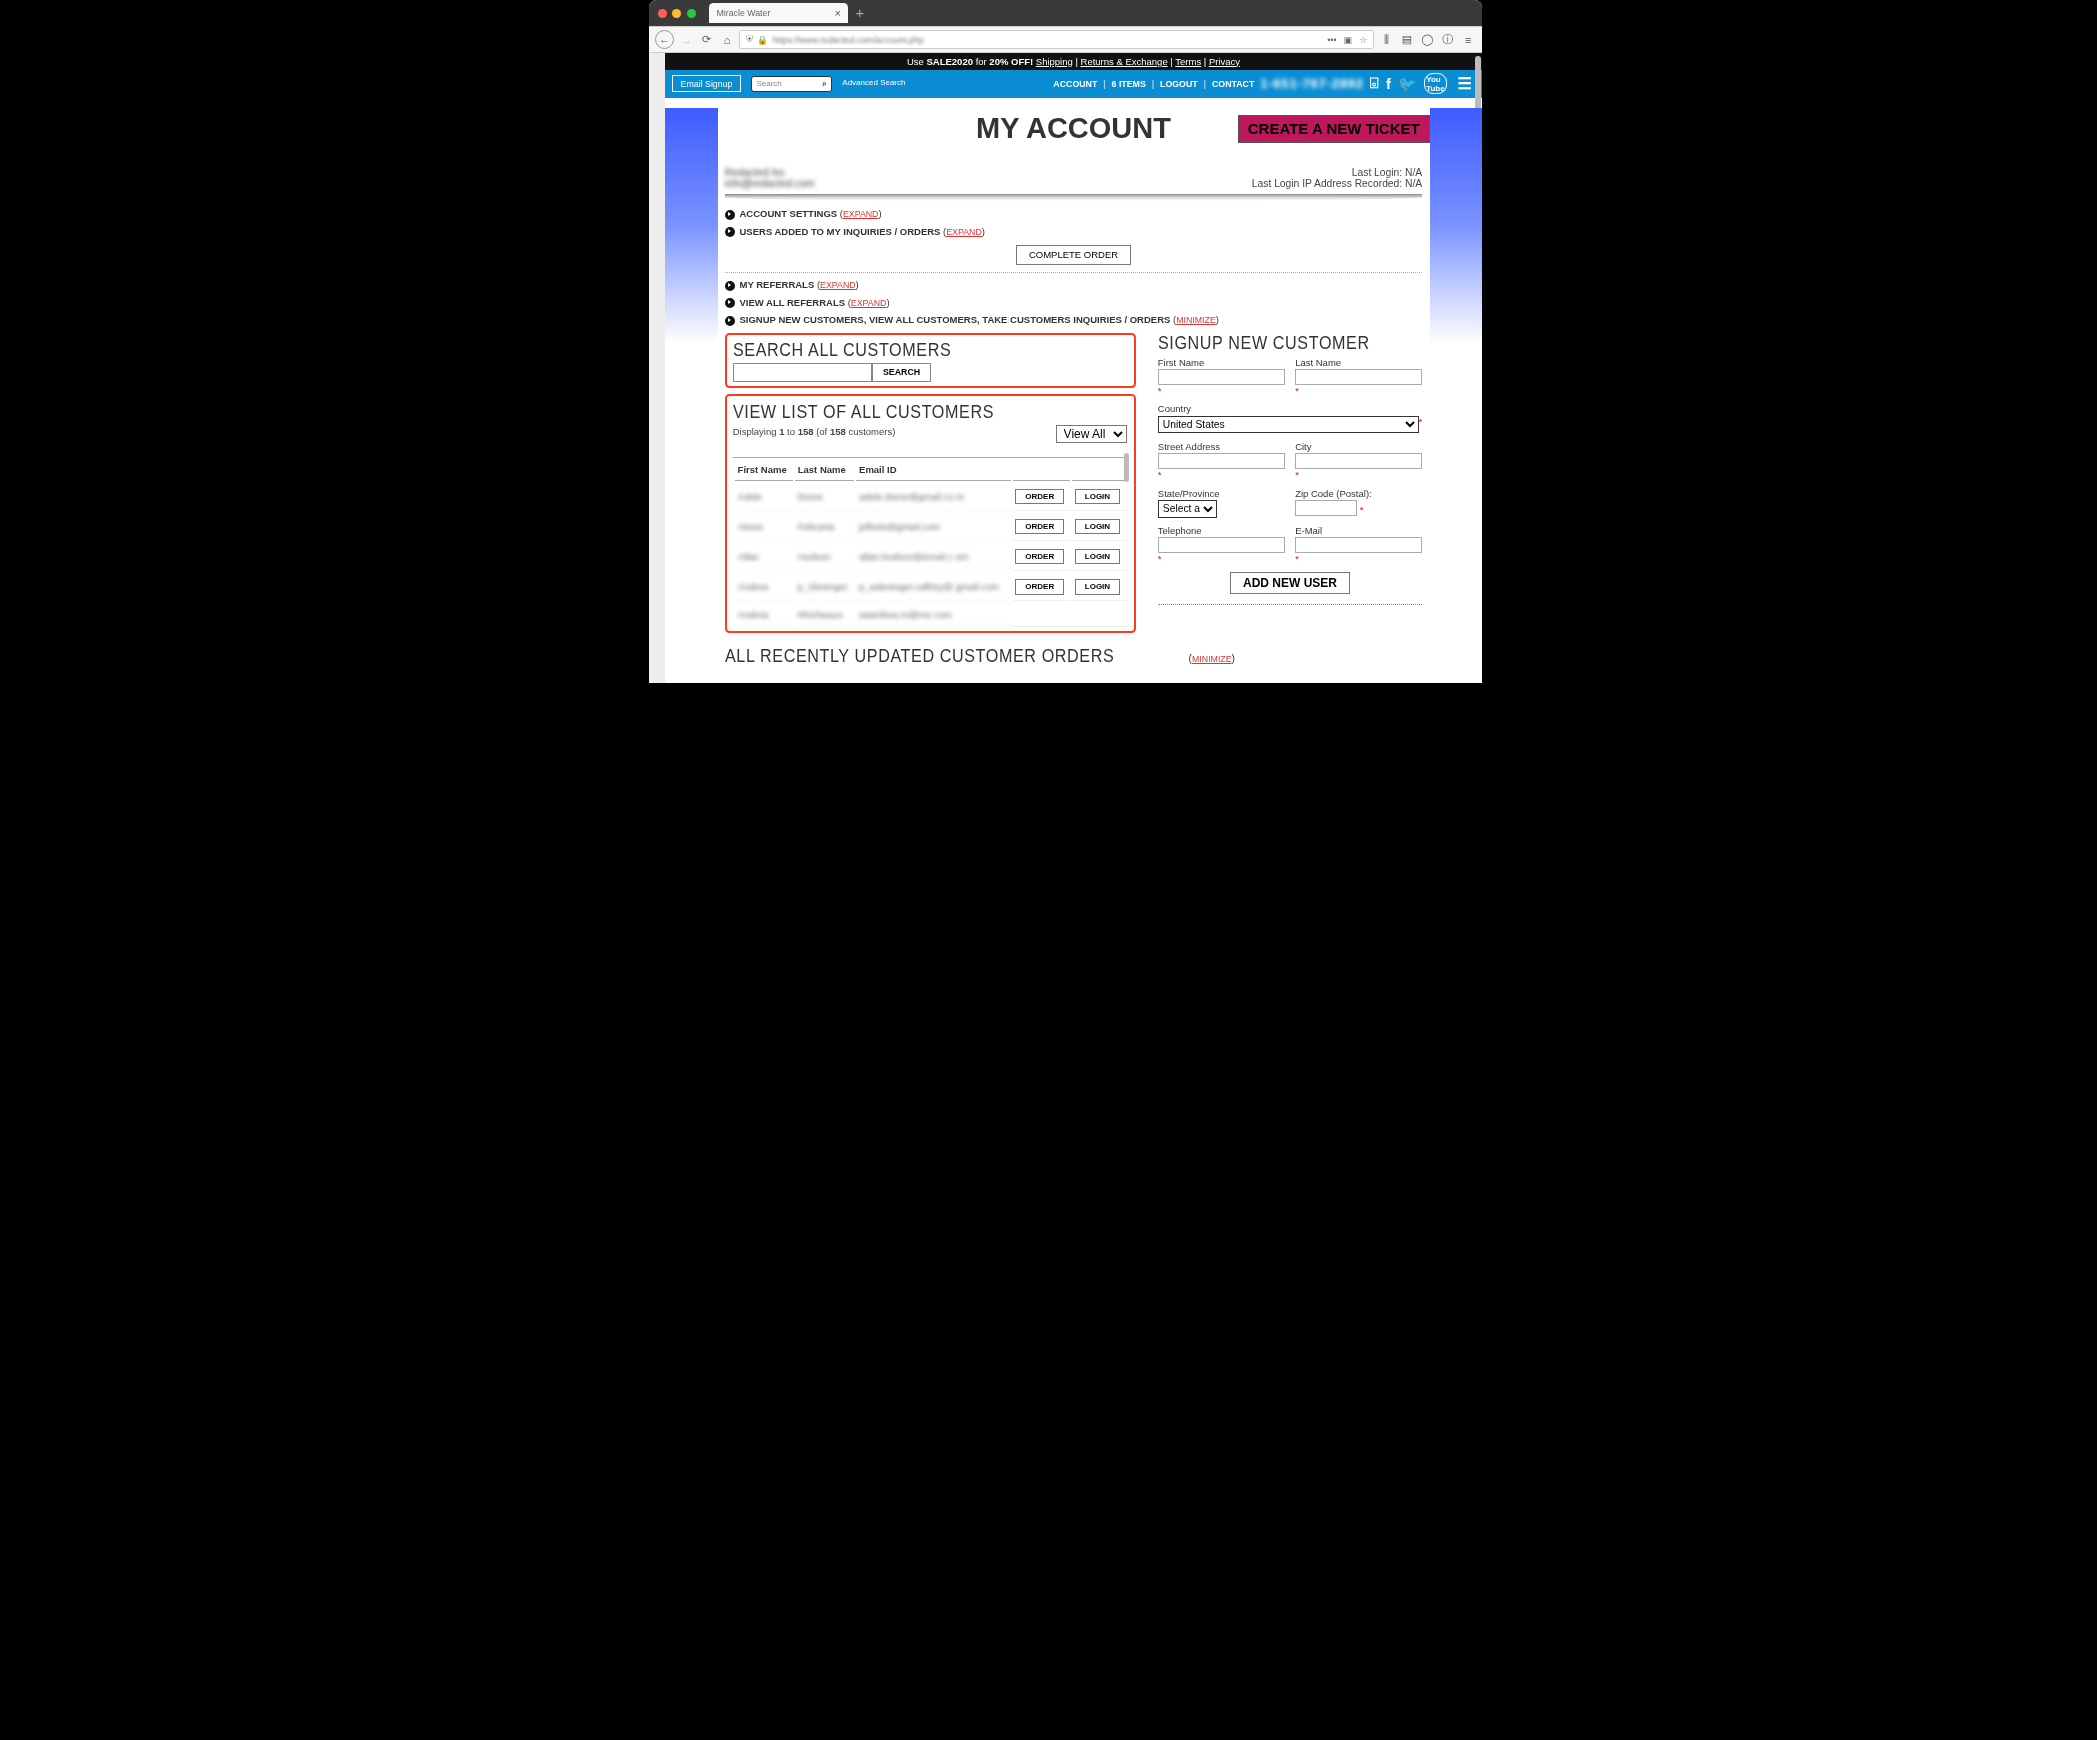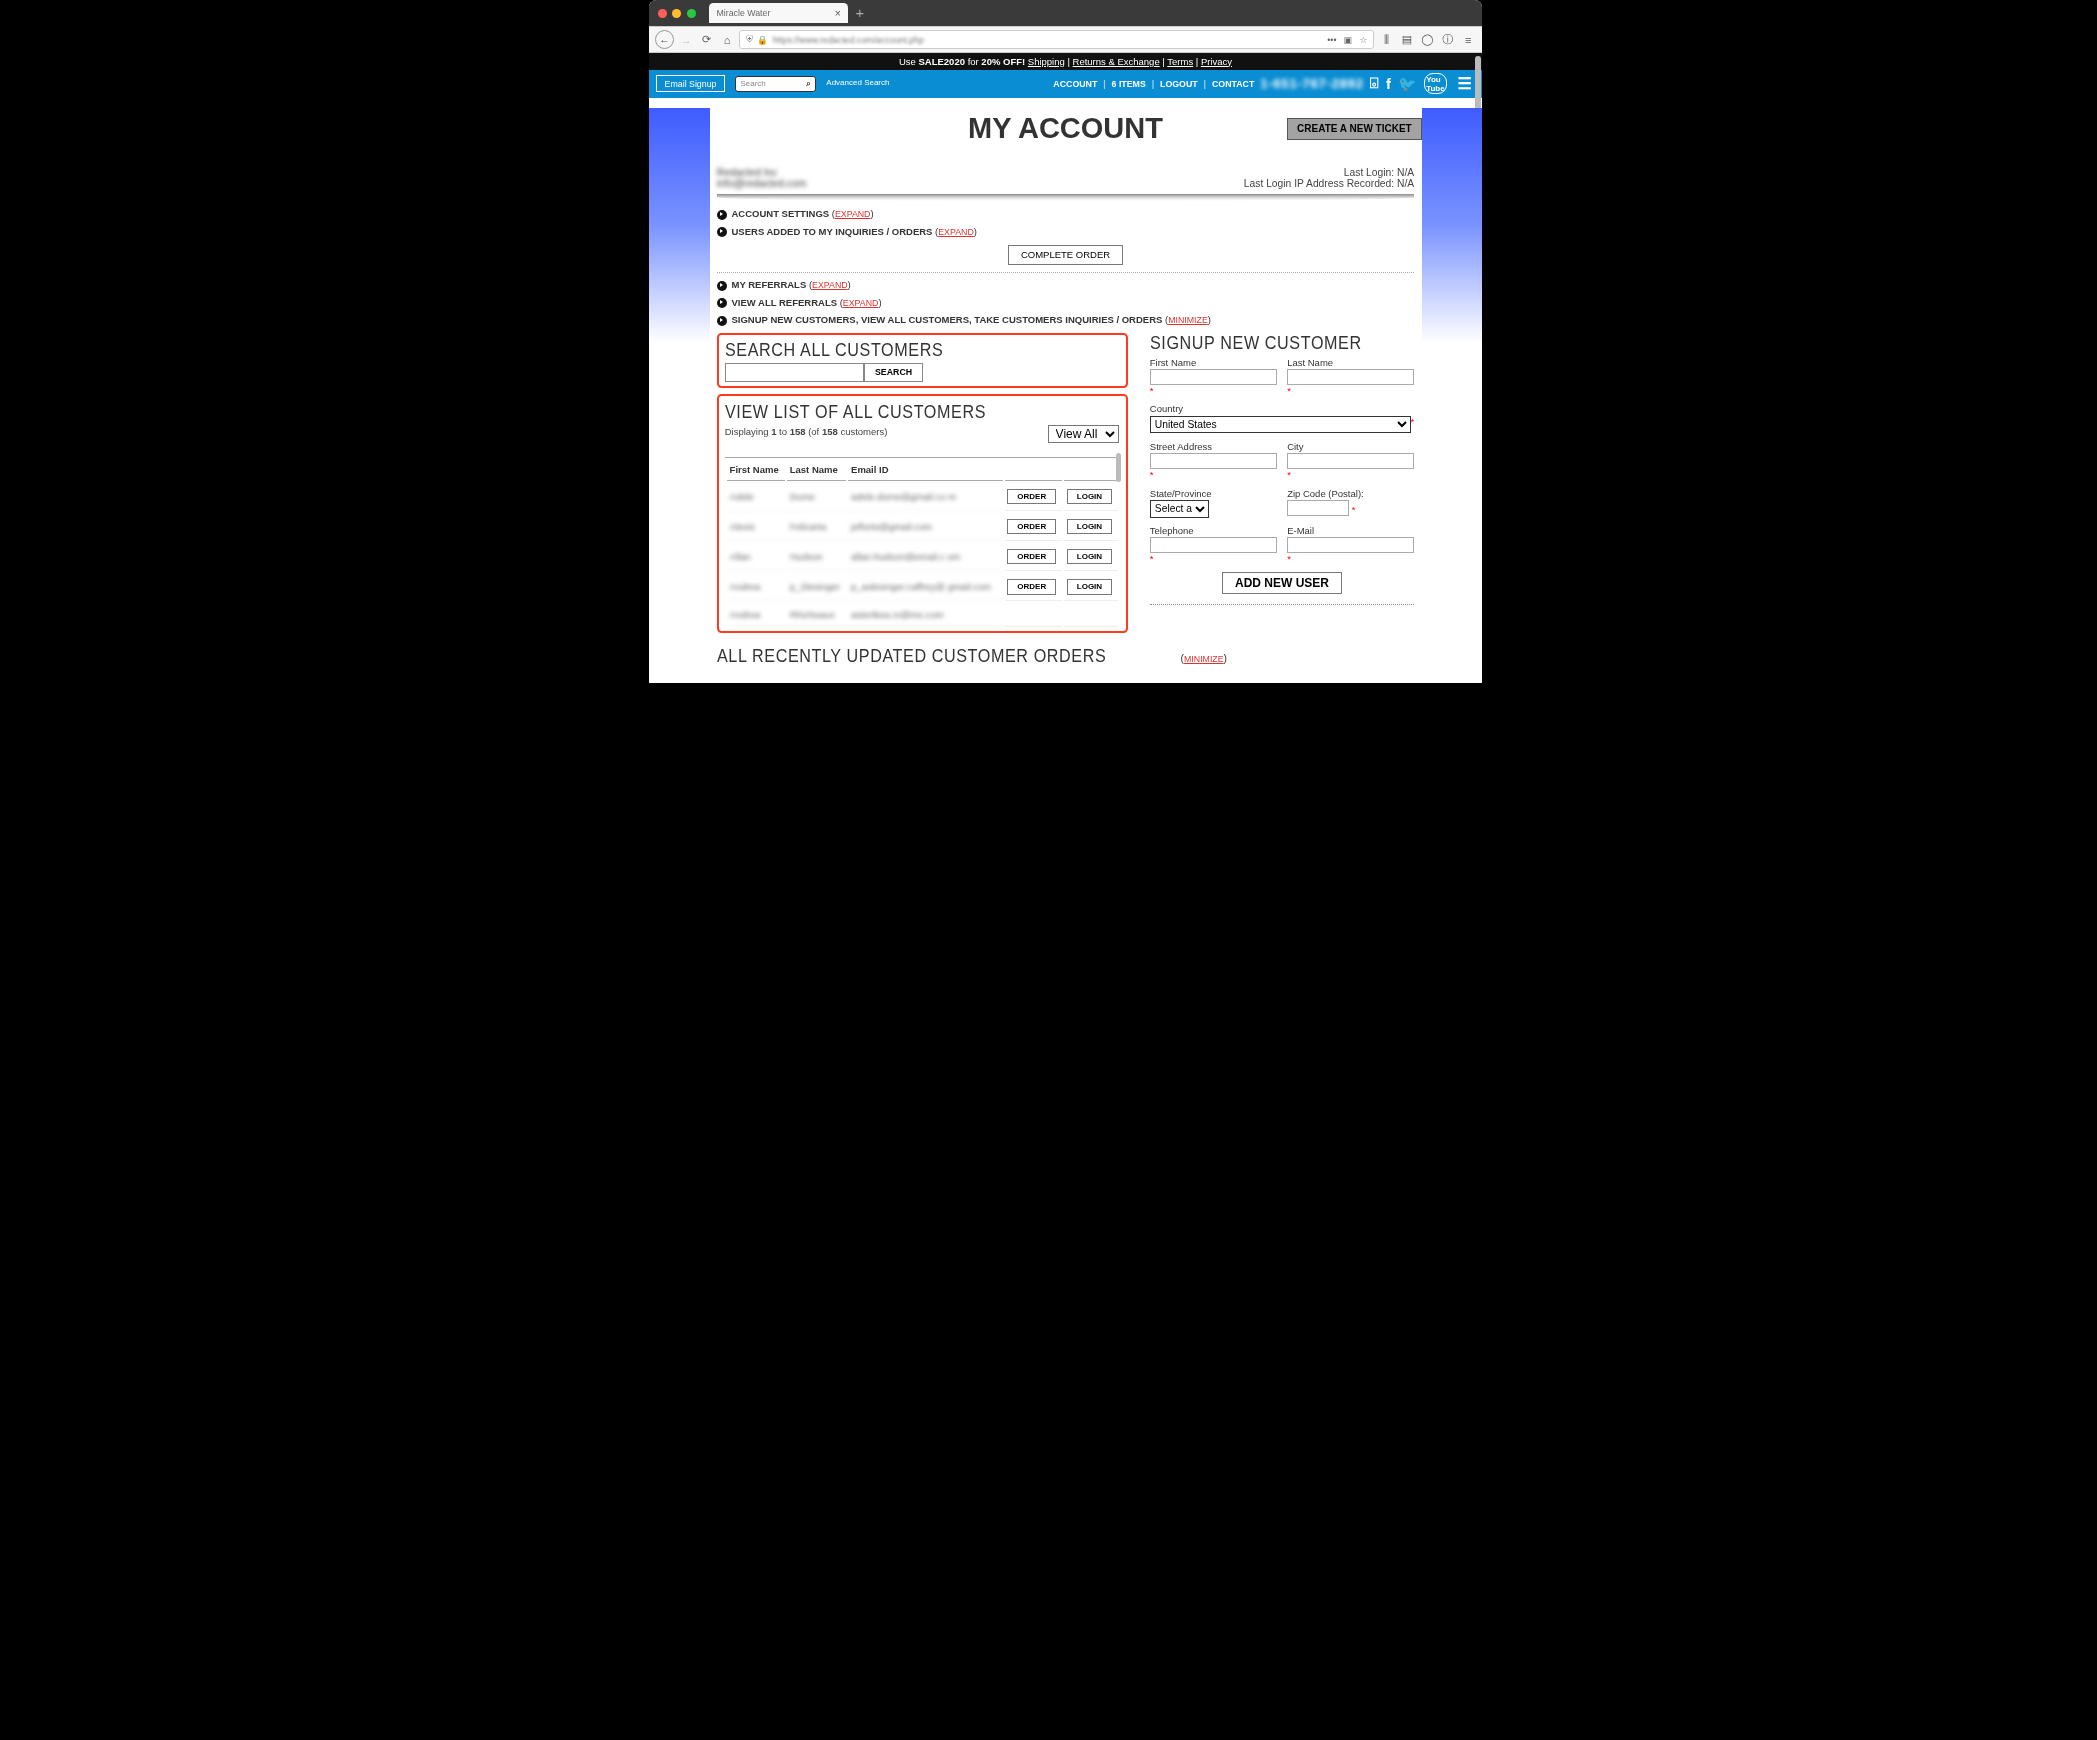--- a/index.html
+++ b/index.html
@@ -12,39 +12,39 @@
 .dot.r{background:#ff5f57;} .dot.y{background:#febc2e;} .dot.g{background:#28c840;}
 .tab{background:#f8f8f8;height:20.5px;width:139px;border-radius:4.4px 4.4px 0 0;display:flex;align-items:center;padding:0 7.3px;gap:5.9px;font-size:8.8px;color:#666;filter:blur(0.4px);}
 .tab .x{margin-left:auto;color:#555;font-size:10.3px;}
 .newtab{color:#aaa;font-size:14.7px;margin-left:7.3px;}
 .urlbar{height:26.4px;background:#f6f6f6;border-top:0.7px solid #ccc;border-bottom:0.7px solid #ccc;display:flex;align-items:center;padding:0 5.9px;gap:4.4px;}
 .urlbar .round{width:19px;height:19px;border:0.7px solid #999;border-radius:50%;display:flex;align-items:center;justify-content:center;color:#555;font-size:10.3px;}
 .urlbar .plain{width:16px;height:16px;display:flex;align-items:center;justify-content:center;color:#555;font-size:11px;}
 .addr{flex:1;height:19px;border:0.7px solid #ccc;border-radius:2.9px;background:#fff;display:flex;align-items:center;padding:0 5.9px;gap:4.4px;color:#777;font-size:8.8px;}
 .addr .blur{filter:blur(1.5px);}
 .addr .right{margin-left:auto;display:flex;gap:7.3px;color:#666;}
-.viewport{position:relative;height:630px;overflow:hidden;background:#fff;}
+.viewport{position:relative;height:630px;overflow:hidden;background:#fff;margin-left:16px;}
 .scrollbar{position:absolute;right:1.5px;top:2.9px;width:5.9px;height:213px;background:#bbb;border-radius:2.9px;}
 .promo{background:#111;color:#fff;text-align:center;font-size:9.5px;padding:2.9px 0;}
 .promo a{color:#fff;text-decoration:underline;}
 .bluebar{background:#0a8dd3;height:28px;display:flex;align-items:center;padding:0 7.3px;gap:10.3px;color:#fff;font-size:8.8px;}
 .emailbtn{border:0.7px solid #fff;padding:2.2px 7.3px;}
 .sbox{background:#fff;border:0.7px solid #333;border-radius:2.9px;height:16px;width:81px;display:flex;align-items:center;padding:0 4.4px;color:#888;font-size:8px;}
 .sbox .sicon{margin-left:auto;color:#333;font-weight:bold;}
 .adv{font-size:8px;line-height:1.1;}
 .navmain{margin-left:auto;display:flex;align-items:center;gap:5.9px;font-weight:600;}
 .navmain .sep{color:rgba(255,255,255,0.6);}
 .phone{filter:blur(2.2px);font-size:13.2px;letter-spacing:0.7px;color:#fff;}
 .soc{display:flex;gap:7.3px;font-size:14.7px;align-items:center;}
 .burger{font-size:16px;margin-left:4.4px;margin-right:2.9px;}
 .gradientbg{position:absolute;left:0;right:0;top:55px;height:294px;background:linear-gradient(to bottom,#3e5cff 0%,#7a93ff 40%,#fff 80%);z-index:0;}
 .content{position:relative;z-index:1;margin:0 auto;width:712px;background:#fff;padding:14.7px 0 29px 0;}
 .pageh{display:flex;align-items:center;justify-content:center;position:relative;}
 .pageh h1{font-family:'Arial Black',sans-serif;font-size:29px;letter-spacing:0px;}
-.ticketbtn{position:absolute;right:0;border:0.7px solid #555;padding:4.4px 8.8px;font-size:10px;font-weight:600;background:#a3a3a3;}
+.ticketbtn{position:absolute;right:0;border:0.7px solid #555;padding:4.4px 8.8px;font-size:15px;font-weight:600;background:#be185d;}
 .meta{display:flex;justify-content:space-between;margin:22px 7.3px 4.4px;font-size:10.3px;color:#444;}
 .meta .left{filter:blur(2.2px);}
 .hrshadow{height:7.3px;border-radius:0 0 50% 50%;margin:0 7.3px 7.3px;box-shadow:0 3.7px 4.4px -2.9px rgba(0,0,0,0.5) inset;background:linear-gradient(to bottom,#ccc,#fff);}
 .sec-row{margin:5.9px 7.3px;font-size:9.5px;}
 .sec-row .lbl{font-weight:bold;}
 .sec-row .tog{color:#dd3333;text-decoration:underline;font-size:8.8px;}
 .bullet{display:inline-block;vertical-align:middle;width:10.3px;height:10.3px;border-radius:50%;background:#111;margin-right:4.4px;position:relative;}
 .bullet::after{content:'';position:absolute;left:2.9px;top:2.2px;border-left:3.7px solid #fff;border-top:2.9px solid transparent;border-bottom:2.9px solid transparent;}
 .cobtn{display:block;margin:7.3px auto;border:0.7px solid #777;padding:3.7px 11.7px;font-size:9.5px;background:#fff;}
 .dash{border:0;border-top:0.7px dotted #aaa;margin:5.9px 7.3px;}

